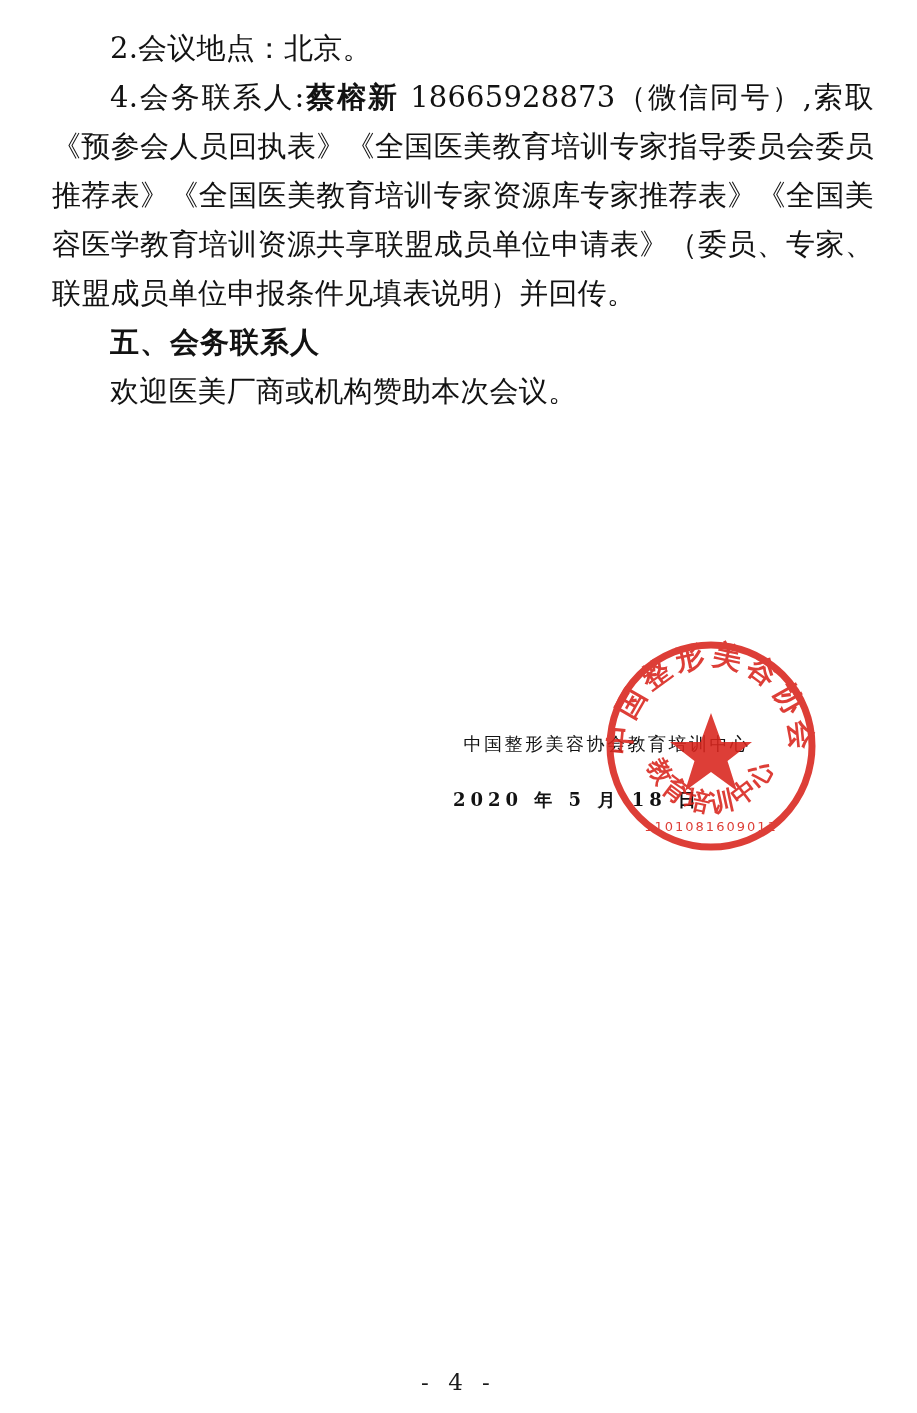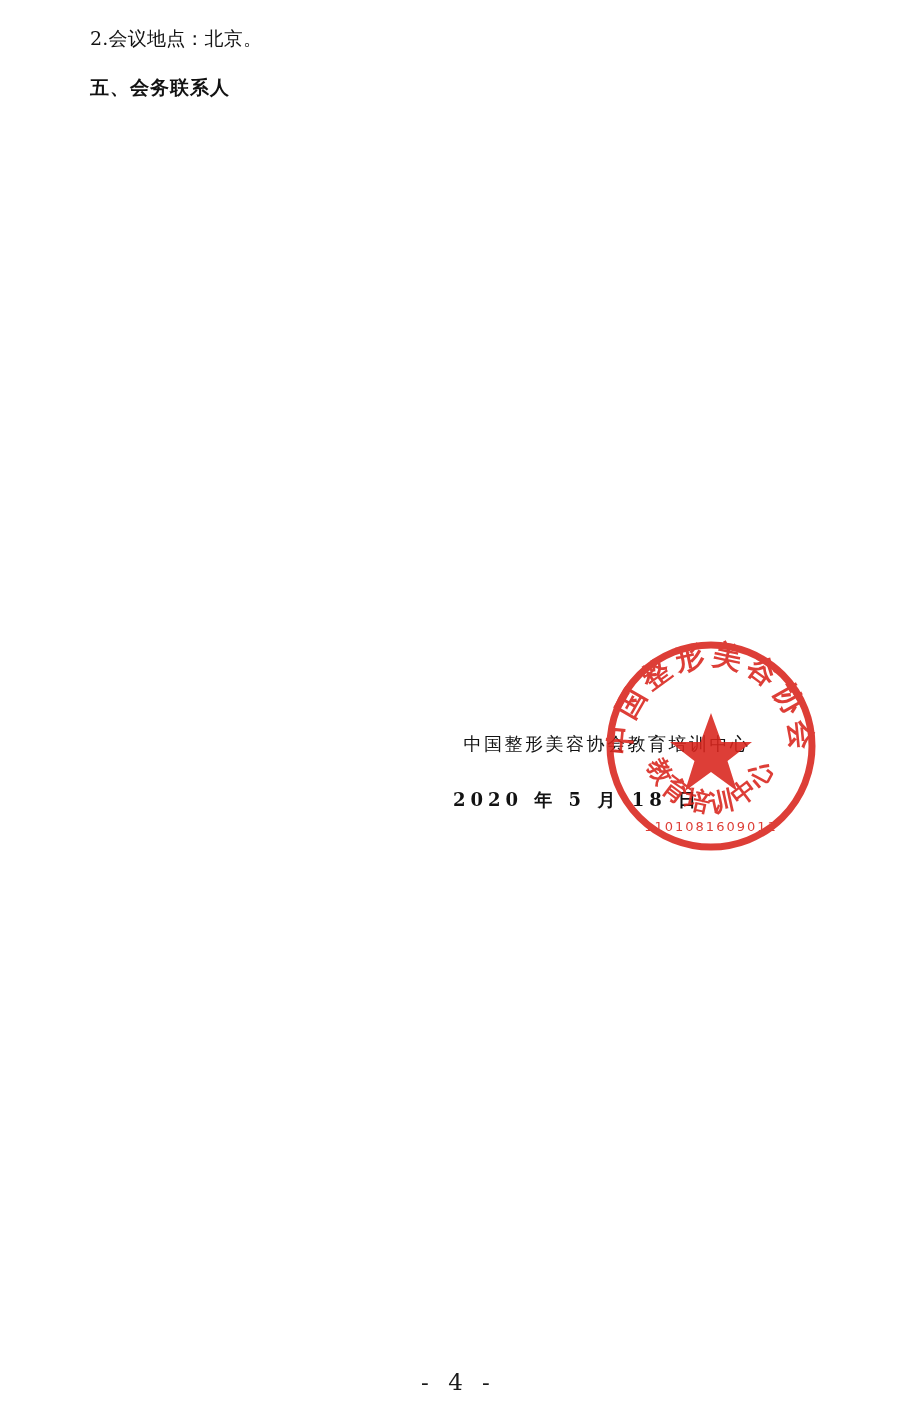--- a/index.html
+++ b/index.html
@@ -16,23 +16,23 @@
     overflow: hidden;
   }
   .page {
     position: absolute;
     inset: 0;
     padding: 0;
   }
   .body-text {
     position: absolute;
     left: 52px;
-    top: 14px;
+    top: 24px;
     width: 822px;
-    font-size: 19px;
+    font-size: 29px;
     line-height: 49px;
     letter-spacing: 0.2px;
     text-align: justify;
     text-justify: inter-ideograph;
     color: #121212;
   }
   .para {
     margin: 0 0 0 0;
     text-indent: 2em;
   }
@@ -88,21 +88,23 @@
     font-family: "DejaVu Serif", "Liberation Serif", serif;
   }
 </style>
 </head>
 <body>
 
 <div class="page">
 
   <div class="body-text">
     <p class="para">2.会议地点：北京。</p>
+    <p class="para"><span>4.会务联系人:</span><span class="bold-name">蔡榕新</span><span> 18665928873（微信同号）,索取《预参会人员回执表》《全国医美教育培训专家指导委员会委员推荐表》《全国医美教育培训专家资源库专家推荐表》《全国美容医学教育培训资源共享联盟成员单位申请表》（委员、专家、联盟成员单位申报条件见填表说明）并回传。</span></p>
     <p class="heading">五、会务联系人</p>
+    <p class="para">欢迎医美厂商或机构赞助本次会议。</p>
   </div>
 
   <div class="sig-block">
     <span class="sig-line">中国整形美容协会教育培训中心</span>
     <span class="sig-line sig-date">2020 年 5 月 18 日</span>
   </div>
 
   <div class="seal">
     <svg width="222" height="222" viewBox="0 0 222 222" xmlns="http://www.w3.org/2000/svg">
       <defs>

